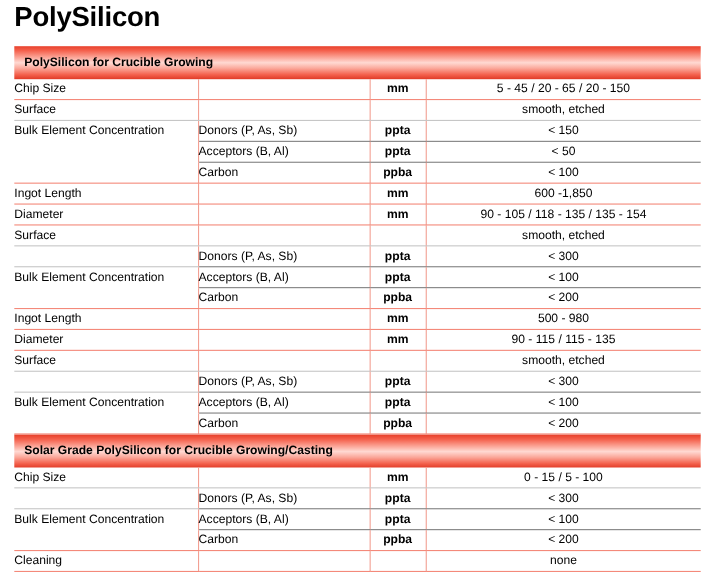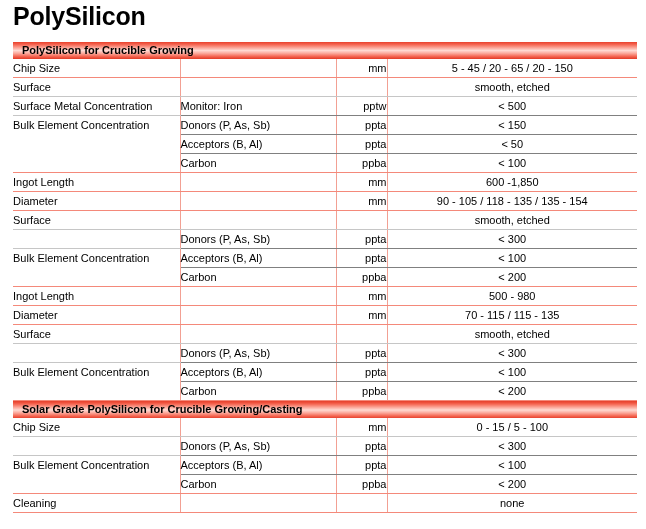--- a/index.html
+++ b/index.html
@@ -46,21 +46,21 @@
     line-height: 18px;
   }
   
   col.c1 { width: 167px; }
   col.c2 { width: 156px; }
   col.c3 { width: 51px; }
   col.c4 { width: 250px; }
 
   
   tr.section-row td {
-    height: 17px;
+    height: 30px;
     line-height: 17px;
     padding: 0;
     background: linear-gradient(to bottom,
         #e8412c 0%,
         #f4604c 13%,
         #fba294 33%,
         #ffd9d2 50%,
         #fbab9e 66%,
         #f4624e 86%,
         #e03a26 100%);
@@ -75,22 +75,23 @@
   
   .label-cell {
     padding-left: 11px;
     white-space: nowrap;
   }
   .sub-cell {
     padding-left: 10px;
     white-space: nowrap;
   }
   .unit-cell {
-    text-align: right;
-    white-space: nowrap;
+    text-align: center;
+    white-space: nowrap;
+    font-weight: bold;
   }
   .value-cell {
     text-align: center;
     white-space: nowrap;
   }
   .vr-r { border-right: 1px solid #f2a093; }
 
   
   .hb-salmon { border-bottom: 1px solid #f4897a; }
   .hb-gray   { border-bottom: 1px solid #808080; }
@@ -123,26 +124,20 @@
           <td class="unit-cell vr-r hb-salmon">mm</td>
           <td class="value-cell hb-salmon">5 - 45 / 20 - 65 / 20 - 150</td>
         </tr>
         <tr>
           <td class="label-cell vr-r hb-ltgray">Surface</td>
           <td class="sub-cell vr-r hb-ltgray"></td>
           <td class="unit-cell vr-r hb-ltgray"></td>
           <td class="value-cell hb-ltgray">smooth, etched</td>
         </tr>
         <tr>
-          <td class="label-cell vr-r hb-ltgray">Surface Metal Concentration</td>
-          <td class="sub-cell vr-r hb-gray">Monitor: Iron</td>
-          <td class="unit-cell vr-r hb-gray">pptw</td>
-          <td class="value-cell hb-gray">&lt; 500</td>
-        </tr>
-        <tr>
           <td class="label-cell vr-r hb-none">Bulk Element Concentration</td>
           <td class="sub-cell vr-r hb-gray">Donors (P, As, Sb)</td>
           <td class="unit-cell vr-r hb-gray">ppta</td>
           <td class="value-cell hb-gray">&lt; 150</td>
         </tr>
         <tr>
           <td class="label-cell vr-r hb-none"></td>
           <td class="sub-cell vr-r hb-gray">Acceptors (B, Al)</td>
           <td class="unit-cell vr-r hb-gray">ppta</td>
           <td class="value-cell hb-gray">&lt; 50</td>
@@ -192,21 +187,21 @@
         <tr>
           <td class="label-cell vr-r hb-salmon">Ingot Length</td>
           <td class="sub-cell vr-r hb-salmon"></td>
           <td class="unit-cell vr-r hb-salmon">mm</td>
           <td class="value-cell hb-salmon">500 - 980</td>
         </tr>
         <tr>
           <td class="label-cell vr-r hb-salmon">Diameter</td>
           <td class="sub-cell vr-r hb-salmon"></td>
           <td class="unit-cell vr-r hb-salmon">mm</td>
-          <td class="value-cell hb-salmon">70 - 115 / 115 - 135</td>
+          <td class="value-cell hb-salmon">90 - 115 / 115 - 135</td>
         </tr>
         <tr>
           <td class="label-cell vr-r hb-ltgray">Surface</td>
           <td class="sub-cell vr-r hb-ltgray"></td>
           <td class="unit-cell vr-r hb-ltgray"></td>
           <td class="value-cell hb-ltgray">smooth, etched</td>
         </tr>
         <tr>
           <td class="label-cell vr-r hb-ltgray"></td>
           <td class="sub-cell vr-r hb-gray">Donors (P, As, Sb)</td>

